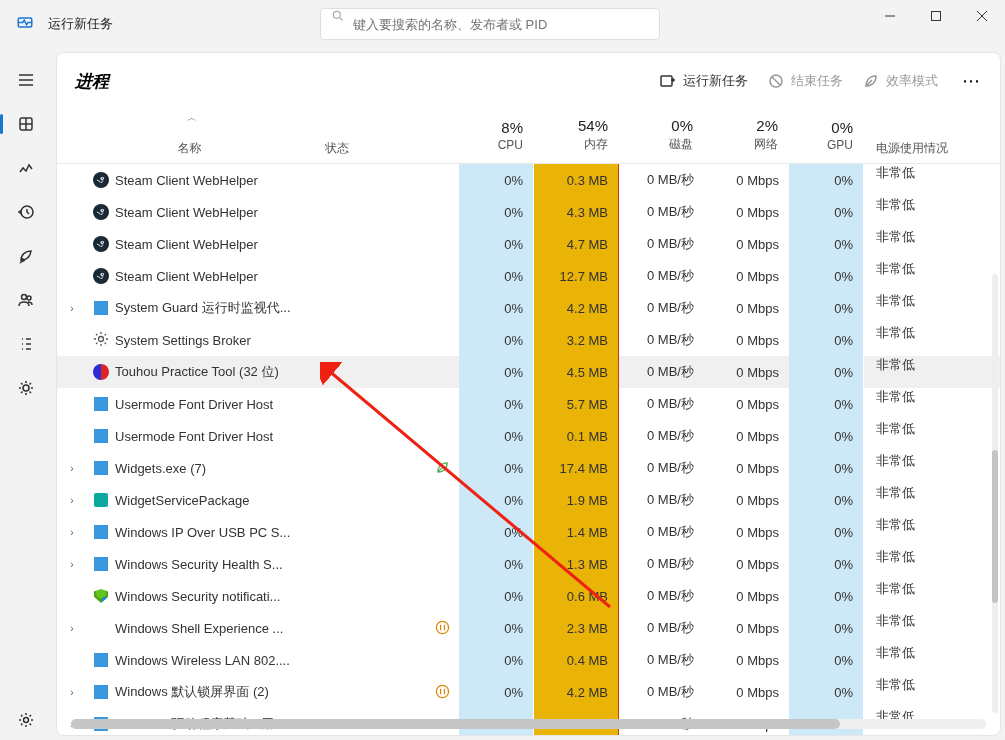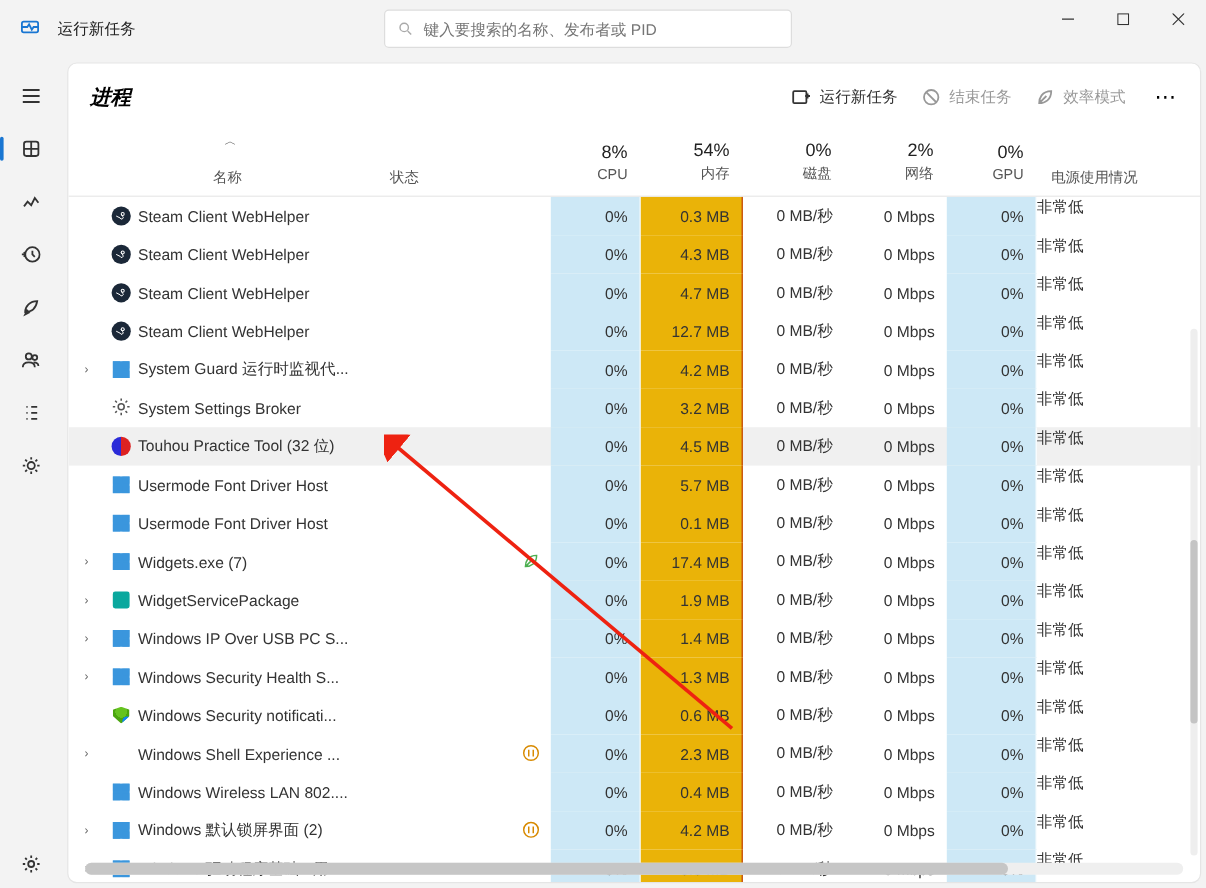--- a/index.html
+++ b/index.html
@@ -2,21 +2,21 @@
 <html><head>
 <meta charset="utf-8">
 <style>
 * { margin:0; padding:0; box-sizing:border-box; font-family:"Segoe UI","Microsoft YaHei",sans-serif; }
 body { width:1005px; height:740px; background:#f3f3f3; overflow:hidden; position:relative; }
 
 
 .titlebar { height:48px; display:flex; align-items:center; background:#f3f3f3; position:relative; }
 .titlebar .appicon { width:18px; height:18px; margin:0 14px 0 16px; display:flex; align-items:center; justify-content:center; }
 .titlebar .title { font-size:13px; color:#222; }
-.titlebar .searchbox { position:absolute; left:320px; width:340px; height:32px; background:#fff; border:1px solid #ddd; border-radius:4px; display:flex; align-items:center; padding:0 10px; }
+.titlebar .searchbox { position:absolute; left:320px; width:340px; height:32px; background:#fff; border:1px solid #ddd; border-radius:4px; display:flex; padding:0 10px; }
 .titlebar .searchbox svg { opacity:.5; }
 .titlebar .searchbox input { border:none; outline:none; flex:1; margin-left:8px; font-size:13px; color:#666; background:transparent; }
 .titlebar .winbtns { position:absolute; right:0; top:0; display:flex; }
 .titlebar .winbtns .btn { width:46px; height:32px; display:flex; align-items:center; justify-content:center; color:#333; }
 
 
 .rail { position:absolute; left:0; top:48px; width:52px; bottom:0; display:flex; flex-direction:column; align-items:center; padding-top:12px; gap:4px; }
 .rail .ritem { width:40px; height:40px; border-radius:4px; display:flex; align-items:center; justify-content:center; color:#333; position:relative; }
 .rail .ritem.active::before { content:""; position:absolute; left:-6px; top:10px; bottom:10px; width:3px; background:#1976d2; border-radius:2px; }
 .rail .spacer { flex:1; }
@@ -56,21 +56,21 @@
 .c-name .icon { width:16px; height:16px; margin:0 6px 0 12px; display:inline-flex; align-items:center; justify-content:center; }
 .c-name .txt { white-space:nowrap; overflow:hidden; text-overflow:ellipsis; flex:1; }
 .c-status { width:144px; display:flex; align-items:center; }
 .c-status .pause { width:16px;height:16px; margin-left:auto; margin-right:8px; }
 .c-num { text-align:right; padding-right:10px; display:flex; align-items:center; justify-content:flex-end; height:100%; }
 .c-cpu { width:75px; background:#cde8f6; border-right:1px solid #fff; }
 .c-mem { width:85px; background:#eab308; border-right:1px solid #c2410c; }
 .c-disk { width:85px; }
 .c-net { width:85px; }
 .c-gpu { width:75px; background:#cde8f6; border-right:1px solid #fff; }
-.c-power { flex:1; }
+.c-power { flex:1; padding-left:12px; }
 
 
 .ic-steam { width:16px; height:16px; border-radius:50%; background:#1b2838; display:flex; align-items:center; justify-content:center; }
 .ic-steam svg { width:10px;height:10px; }
 .ic-win { width:14px;height:14px; background:linear-gradient(#3a96dd,#3a96dd); display:grid; grid-template:1fr 1fr/1fr 1fr; gap:1px; }
 .ic-touhou { width:16px;height:16px; border-radius:50%; background:conic-gradient(#d22 0 50%,#2b2bd8 50% 100%); position:relative; }
 .ic-touhou::before,.ic-touhou::after{content:"";position:absolute;width:4px;height:4px;border-radius:50%;top:6px;}
 .ic-touhou::before{left:3px;background:#2b2bd8;} .ic-touhou::after{right:3px;background:#d22;}
 .ic-store { width:14px;height:14px; background:#0aa89e; border-radius:2px; }
 .ic-gear { color:#444; }

